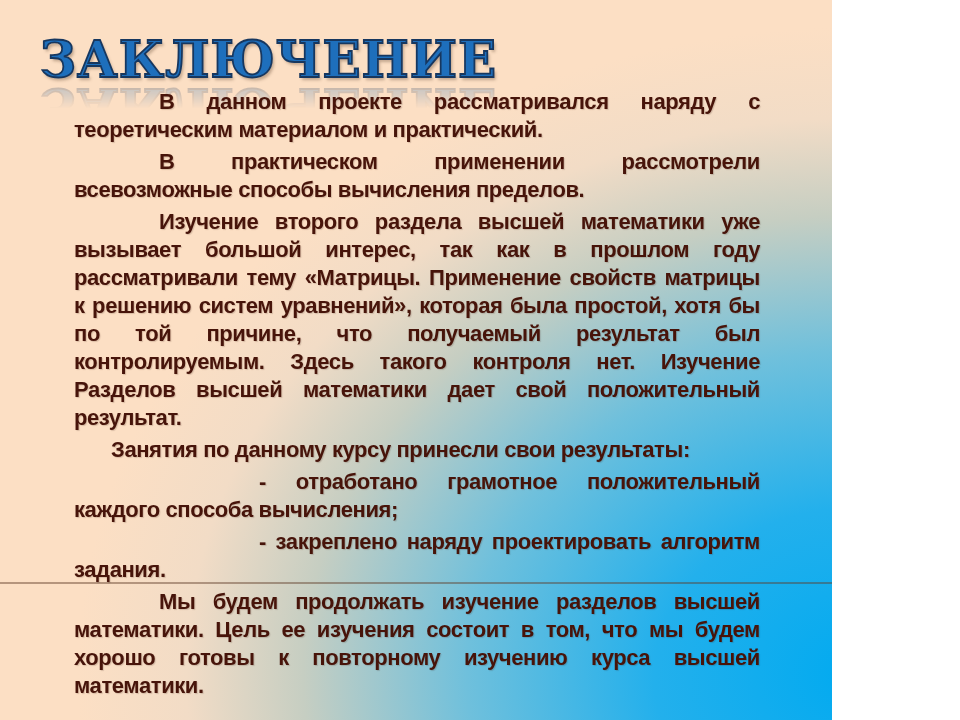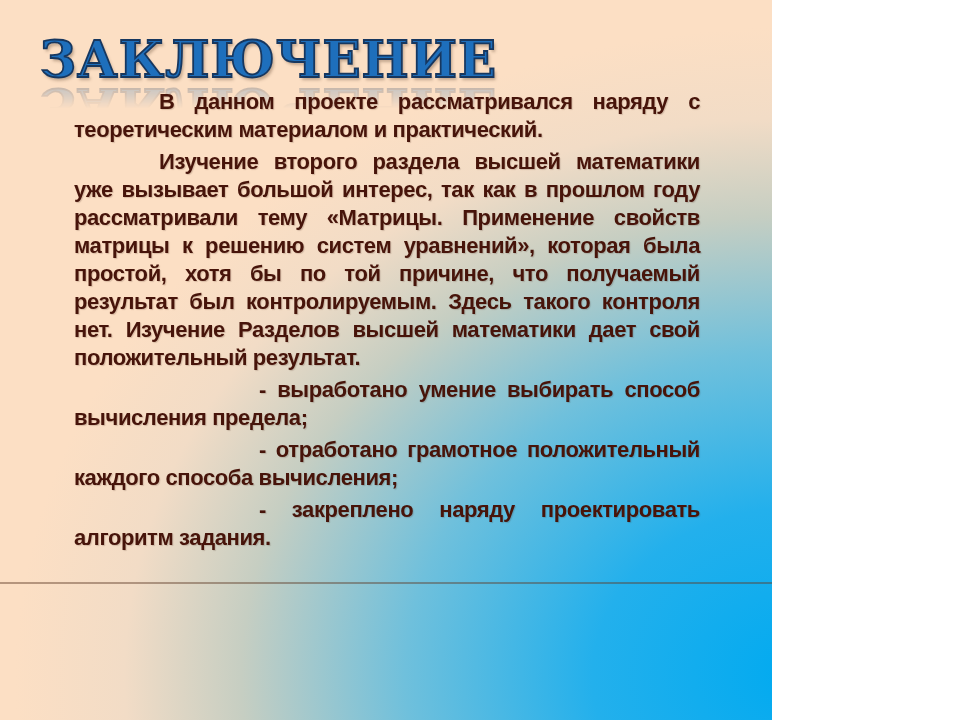--- a/index.html
+++ b/index.html
@@ -10,21 +10,21 @@
     --title-fill:#1e6fbc;
     --title-outline:#17375f;
     --divider:rgba(95,60,40,.45);
   }
   *{box-sizing:border-box;}
   html,body{margin:0;padding:0;}
   body{width:960px;height:720px;font-family:"Liberation Sans",sans-serif;}
 
   .slide{
     position:relative;
-    width:772px;height:720px;
+    width:832px;height:720px;
     overflow:hidden;
     background:
       radial-gradient(ellipse 780px 650px at 103% 94%,
         var(--background-blue) 0%,
         #23b0ec 26%,
         #6fc0dc 50%,
         #c6cec2 71%,
         #f2dcc6 86%,
         rgba(252,223,196,0) 100%),
       var(--background-peach);
@@ -95,19 +95,21 @@
 
   <div class="title-wrap">
     <h1 class="slide-title">ЗАКЛЮЧЕНИЕ</h1>
     <div class="title-reflection">ЗАКЛЮЧЕНИЕ</div>
   </div>
 
   <div class="divider"></div>
 
   <section class="slide-body">
     <p class="indent-lg">В данном проекте рассматривался наряду с теоретическим материалом и практический.</p>
+    <p class="indent-lg">В практическом применении рассмотрели всевозможные способы вычисления пределов.</p>
     <p class="indent-lg">Изучение второго раздела высшей математики уже вызывает большой интерес, так как в прошлом году рассматривали тему «Матрицы. Применение свойств матрицы к решению систем уравнений», которая была простой, хотя бы по той причине, что получаемый результат был контролируемым. Здесь такого контроля нет. Изучение Разделов высшей математики дает свой положительный результат.</p>
-    <p class="indent-bullet">- выработано умение выбирать способ вычисления предела;</p>
+    <p class="indent-sm">Занятия по данному курсу принесли свои результаты:</p>
     <p class="indent-bullet">- отработано грамотное положительный каждого способа вычисления;</p>
     <p class="indent-bullet">- закреплено наряду проектировать алгоритм задания.</p>
+    <p class="indent-lg">Мы будем продолжать изучение разделов высшей математики. Цель ее изучения состоит в том, что мы будем хорошо готовы к повторному изучению курса высшей математики.</p>
   </section>
 
 </div>
 
 </body></html>

